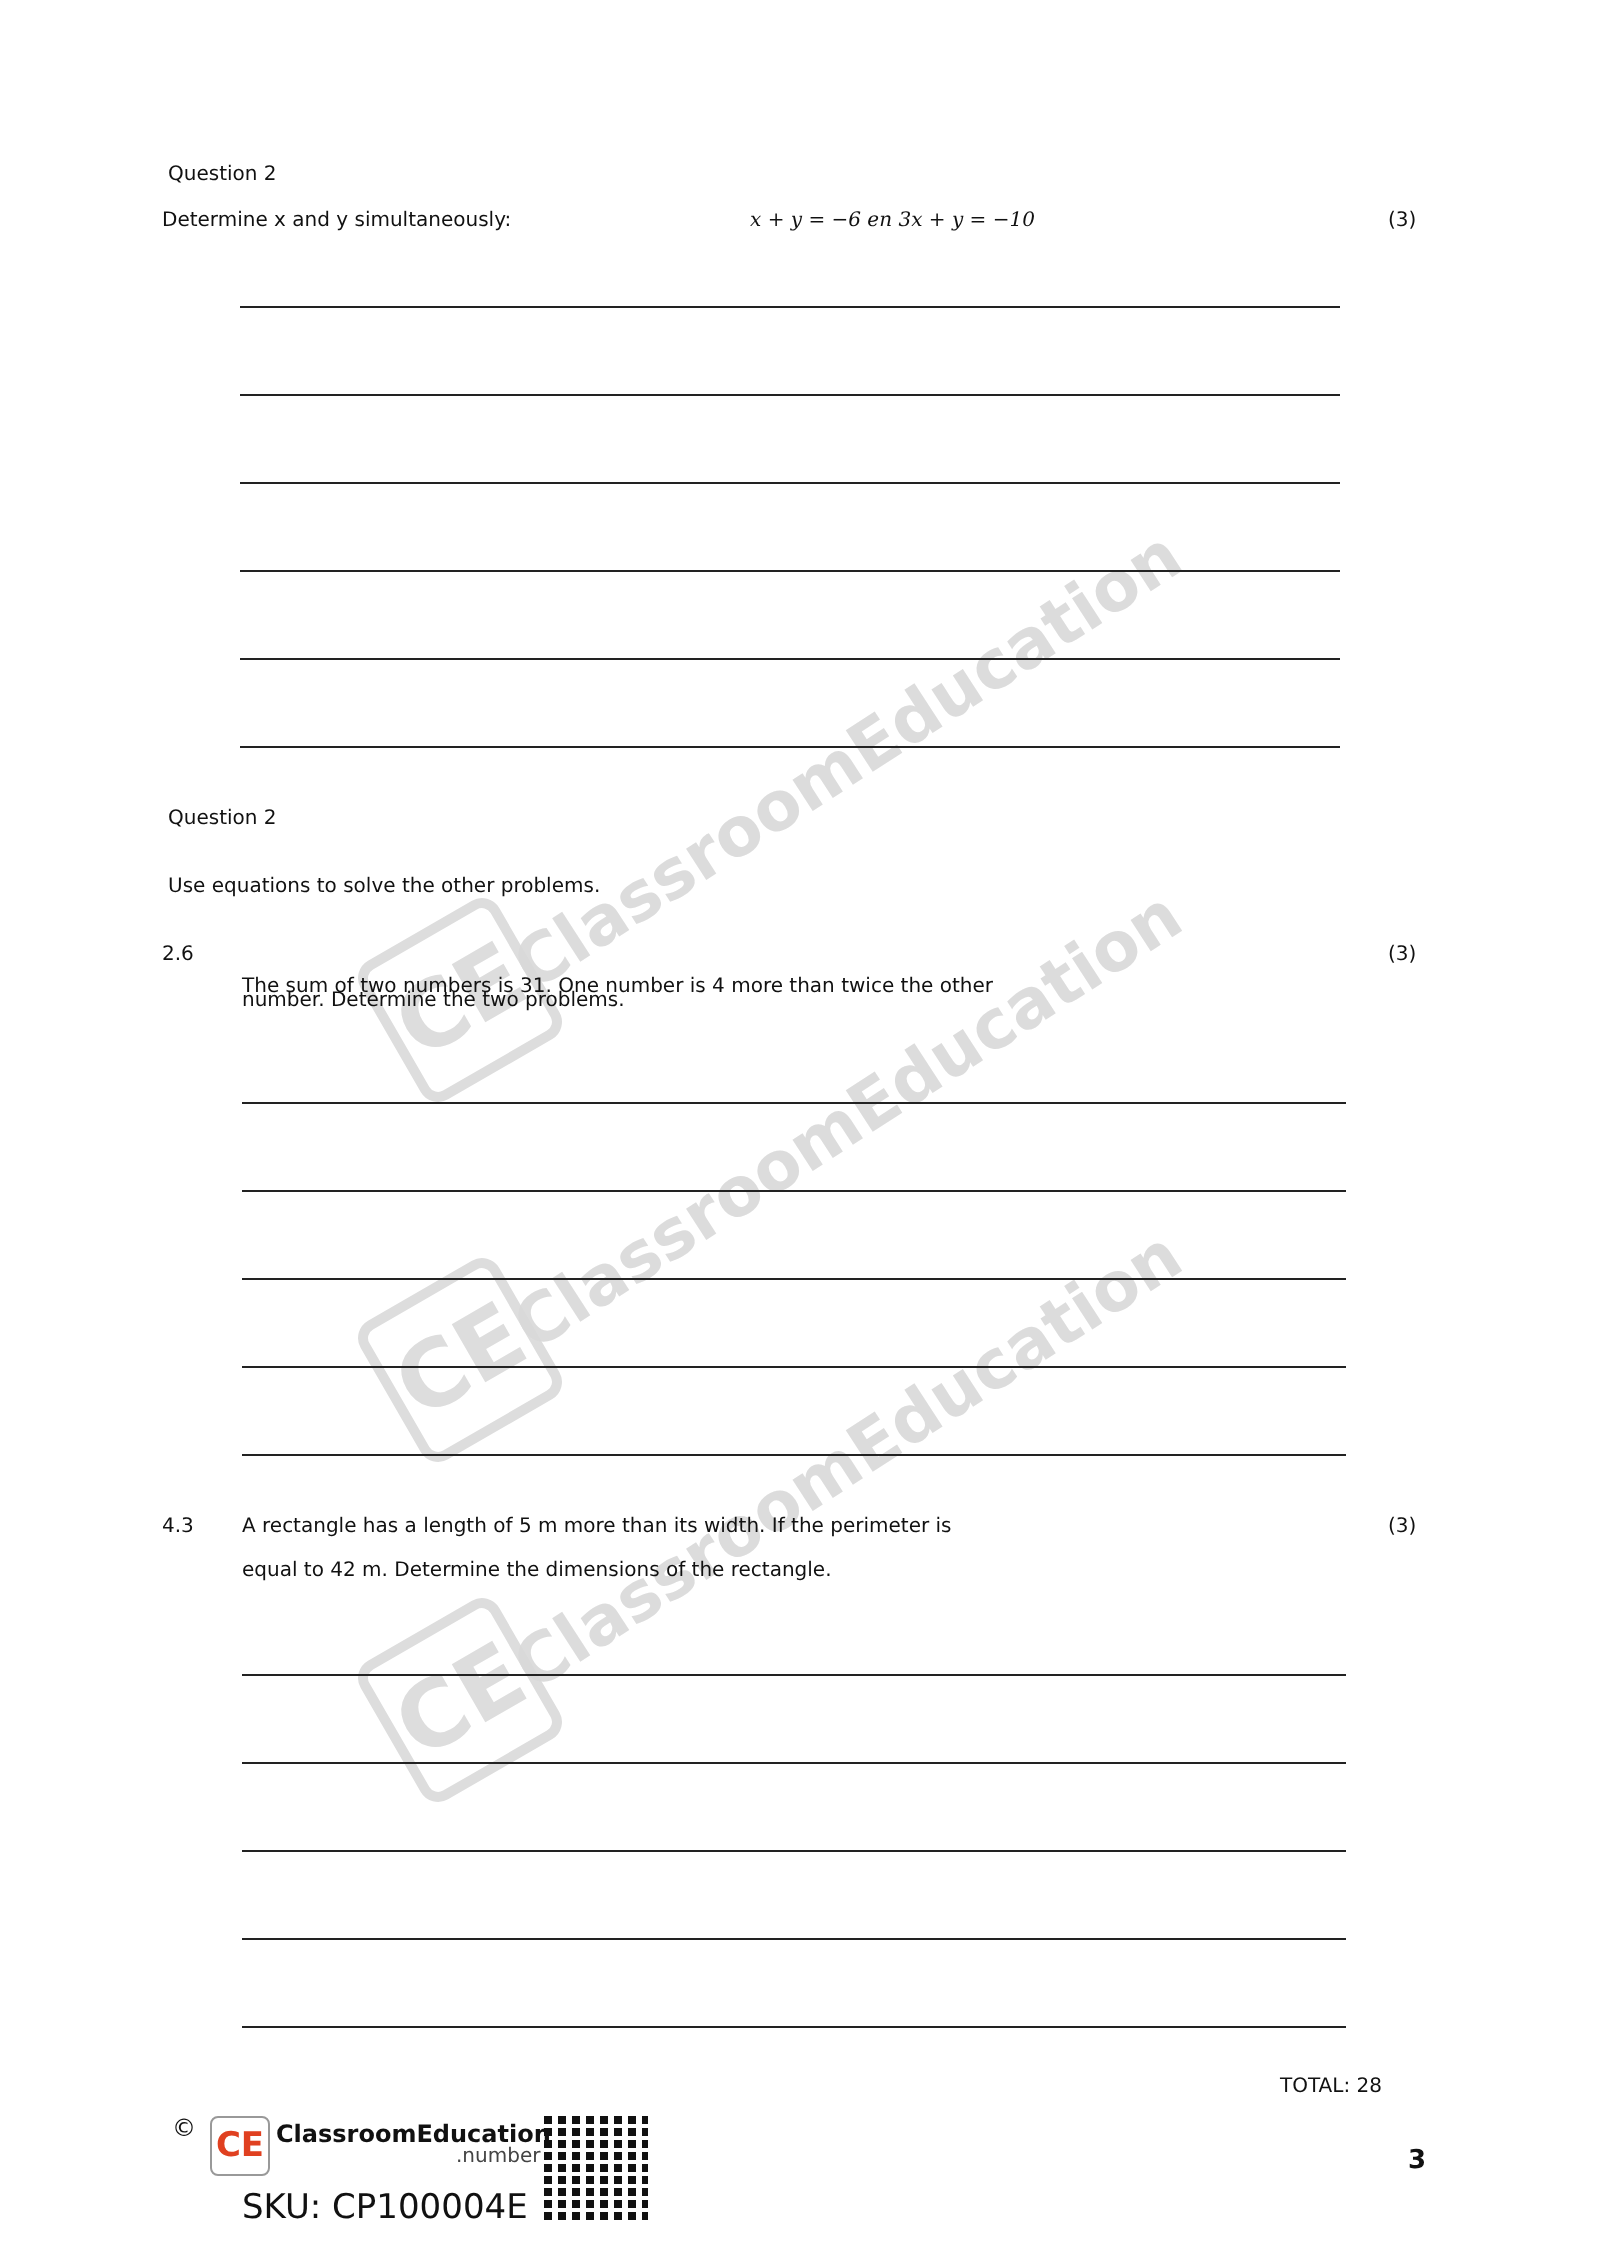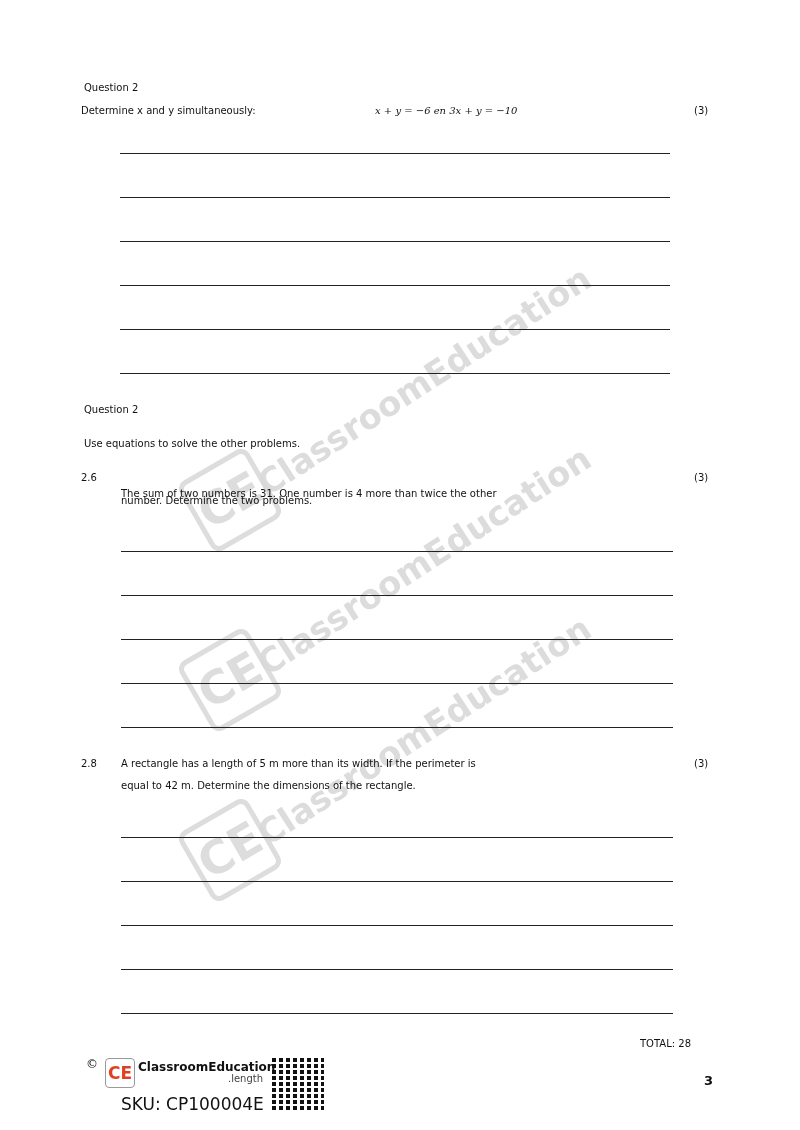--- a/index.html
+++ b/index.html
@@ -48,36 +48,36 @@
 <div class="abs t" style="left:694px;top:468px">(3)</div>
 
 <div>
   <div class="line" style="left:121px;top:551px;width:552px"></div>
   <div class="line" style="left:121px;top:595px;width:552px"></div>
   <div class="line" style="left:121px;top:639px;width:552px"></div>
   <div class="line" style="left:121px;top:683px;width:552px"></div>
   <div class="line" style="left:121px;top:727px;width:552px"></div>
 </div>
 
-<div class="abs t" style="left:81px;top:754px">2.8</div>
+<div class="abs t" style="left:81px;top:754px">4.3</div>
 <div class="abs t" style="left:121px;top:754px">A rectangle has a length of 5 m more than its width.  If the perimeter is</div>
 <div class="abs t" style="left:121px;top:776px">equal to 42 m. Determine the dimensions of the rectangle.</div>
 <div class="abs t" style="left:694px;top:754px">(3)</div>
 
 <div>
   <div class="line" style="left:121px;top:837px;width:552px"></div>
   <div class="line" style="left:121px;top:881px;width:552px"></div>
   <div class="line" style="left:121px;top:925px;width:552px"></div>
   <div class="line" style="left:121px;top:969px;width:552px"></div>
   <div class="line" style="left:121px;top:1013px;width:552px"></div>
 </div>
 
 <div class="abs t" style="left:640px;top:1034px">TOTAL: 28</div>
 <div class="abs" style="left:704px;top:1073px;font-size:13px;font-weight:bold">3</div>
 
 <div class="abs" style="left:86px;top:1057px;font-size:12px">©</div>
 <div class="logo">
     <span style="color:#e04020">CE</span>
   </div>
 <div class="abs" style="left:138px;top:1060px;font-size:12px;font-weight:bold">ClassroomEducation</div>
-<div class="abs" style="left:228px;top:1073px;font-size:10px;color:#444">.length</div>
+<div class="abs" style="left:228px;top:1073px;font-size:10px;color:#444">.number</div>
 <div class="abs" style="left:121px;top:1094px;font-size:17px">SKU: CP100004E</div>
 <div class="qr"></div>
 
 </body></html>

